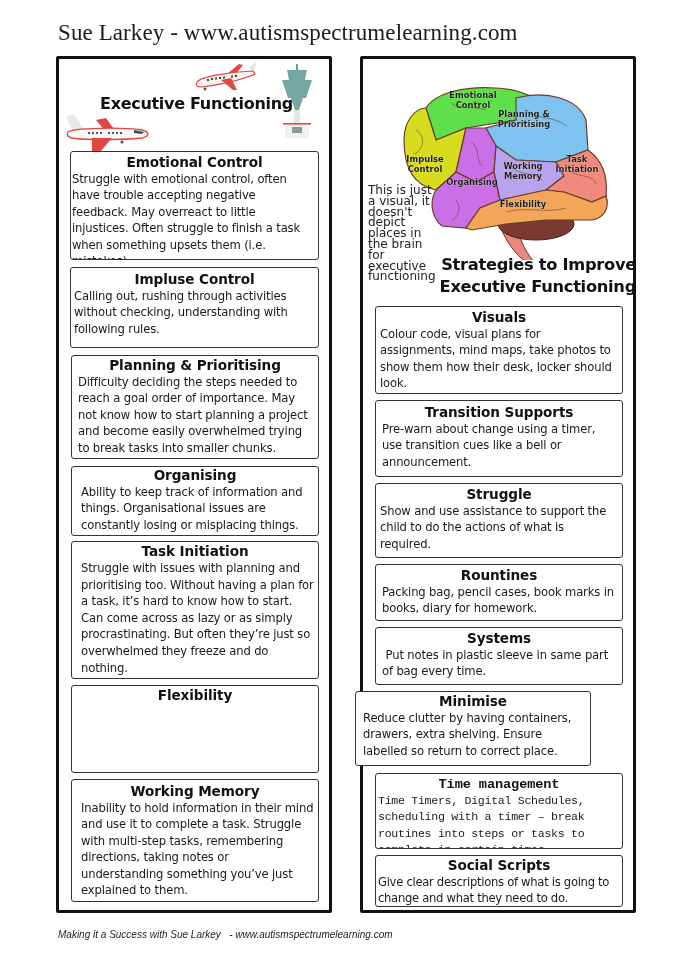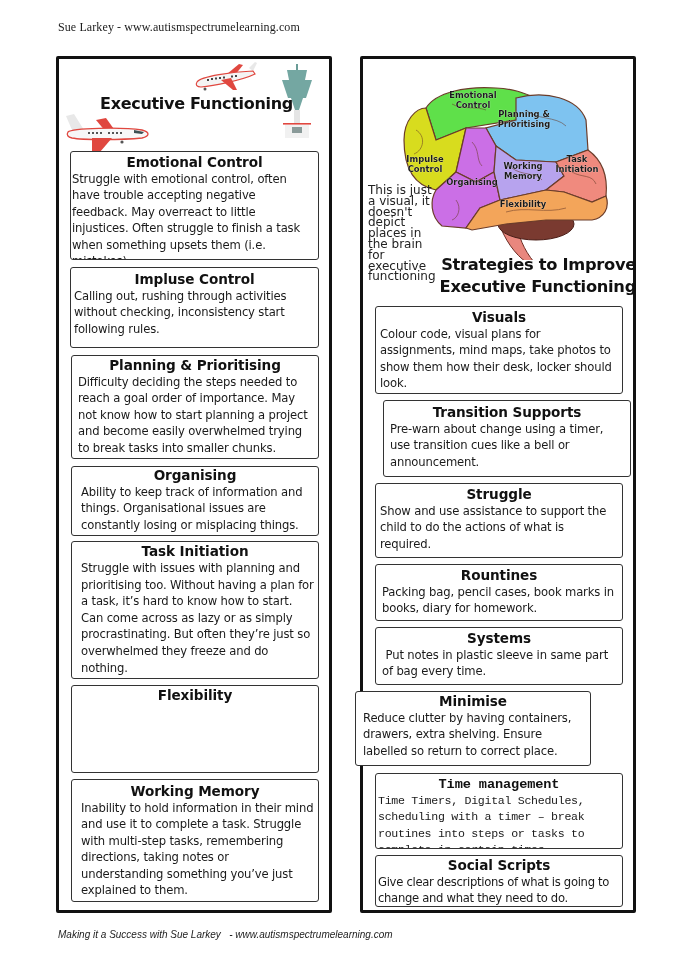--- a/index.html
+++ b/index.html
@@ -2,21 +2,21 @@
 <html><head>
   <meta charset="utf-8">
   <style>
     * { box-sizing: border-box; margin: 0; padding: 0; }
     html, body { width: 686px; height: 970px; background: #ffffff; overflow: hidden; }
     body { position: relative; font-family: "DejaVu Sans", "Liberation Sans", sans-serif; color: #1a1a1a; }
 
     .page-header {
       position: absolute; left: 58px; top: 20px;
       font-family: "Liberation Serif", "DejaVu Serif", serif;
-      font-size: 12px; color: #1b1b1b; letter-spacing: 0.1px;
+      font-size: 23px; color: #1b1b1b; letter-spacing: 0.1px;
     }
     .page-footer {
       position: absolute; left: 58px; top: 929px;
       font-family: "Liberation Sans", sans-serif; font-style: italic;
       font-size: 10px; color: #222;
     }
 
     .panel {
       position: absolute; top: 56px; height: 857px;
       border: 3px solid #111; border-radius: 2px; background: #fff;
@@ -113,21 +113,21 @@
 
 <div class="ef-title">Executive Functioning</div>
 
 <div class="card" style="left:70px;top:151px;width:249px;height:109px;">
   <div class="card-title" style="margin-top:2px">Emotional Control</div>
   <div class="card-body" style="padding-left:1px">Struggle with emotional control, often have trouble accepting negative feedback. May overreact to little injustices. Often struggle to finish a task when something upsets them (i.e. mistakes).</div>
 </div>
 
 <div class="card" style="left:70px;top:267px;width:249px;height:81px;">
   <div class="card-title" style="margin-top:3px">Impluse Control</div>
-  <div class="card-body" style="padding-left:3px">Calling out, rushing through activities without checking, inconsistency start following rules.</div>
+  <div class="card-body" style="padding-left:3px">Calling out, rushing through activities without checking, understanding with following rules.</div>
 </div>
 
 <div class="card" style="left:71px;top:355px;width:248px;height:104px;">
   <div class="card-title" style="margin-top:1px">Planning &amp; Prioritising</div>
   <div class="card-body">Difficulty deciding the steps needed to reach a goal order of importance. May not know how to start planning a project and become easily overwhelmed trying to break tasks into smaller chunks.</div>
 </div>
 
 <div class="card" style="left:71px;top:466px;width:248px;height:70px;">
   <div class="card-title" style="margin-top:0px">Organising</div>
   <div class="card-body" style="padding-left:9px">Ability to keep track of information and things. Organisational issues are constantly losing or misplacing things.</div>
@@ -183,21 +183,21 @@
 <div class="strat-title">
   <div>Strategies to Improve</div>
   <div>Executive Functioning</div>
 </div>
 
 <div class="card" style="left:375px;top:306px;width:248px;height:88px;">
   <div class="card-title" style="margin-top:2px">Visuals</div>
   <div class="card-body" style="padding-left:4px">Colour code, visual plans for assignments, mind maps, take photos to show them how their desk, locker should look.</div>
 </div>
 
-<div class="card" style="left:375px;top:400px;width:248px;height:77px;margin-left:8px;">
+<div class="card" style="left:375px;top:400px;width:248px;height:77px;">
   <div class="card-title" style="margin-top:3px">Transition Supports</div>
   <div class="card-body" style="padding-left:6px">Pre-warn about change using a timer, use transition cues like a bell or announcement.</div>
 </div>
 
 <div class="card" style="left:375px;top:483px;width:248px;height:75px;">
   <div class="card-title" style="margin-top:2px">Struggle</div>
   <div class="card-body" style="padding-left:4px">Show and use assistance to support the child to do the actions of what is required.</div>
 </div>
 
 <div class="card" style="left:375px;top:564px;width:248px;height:57px;">

